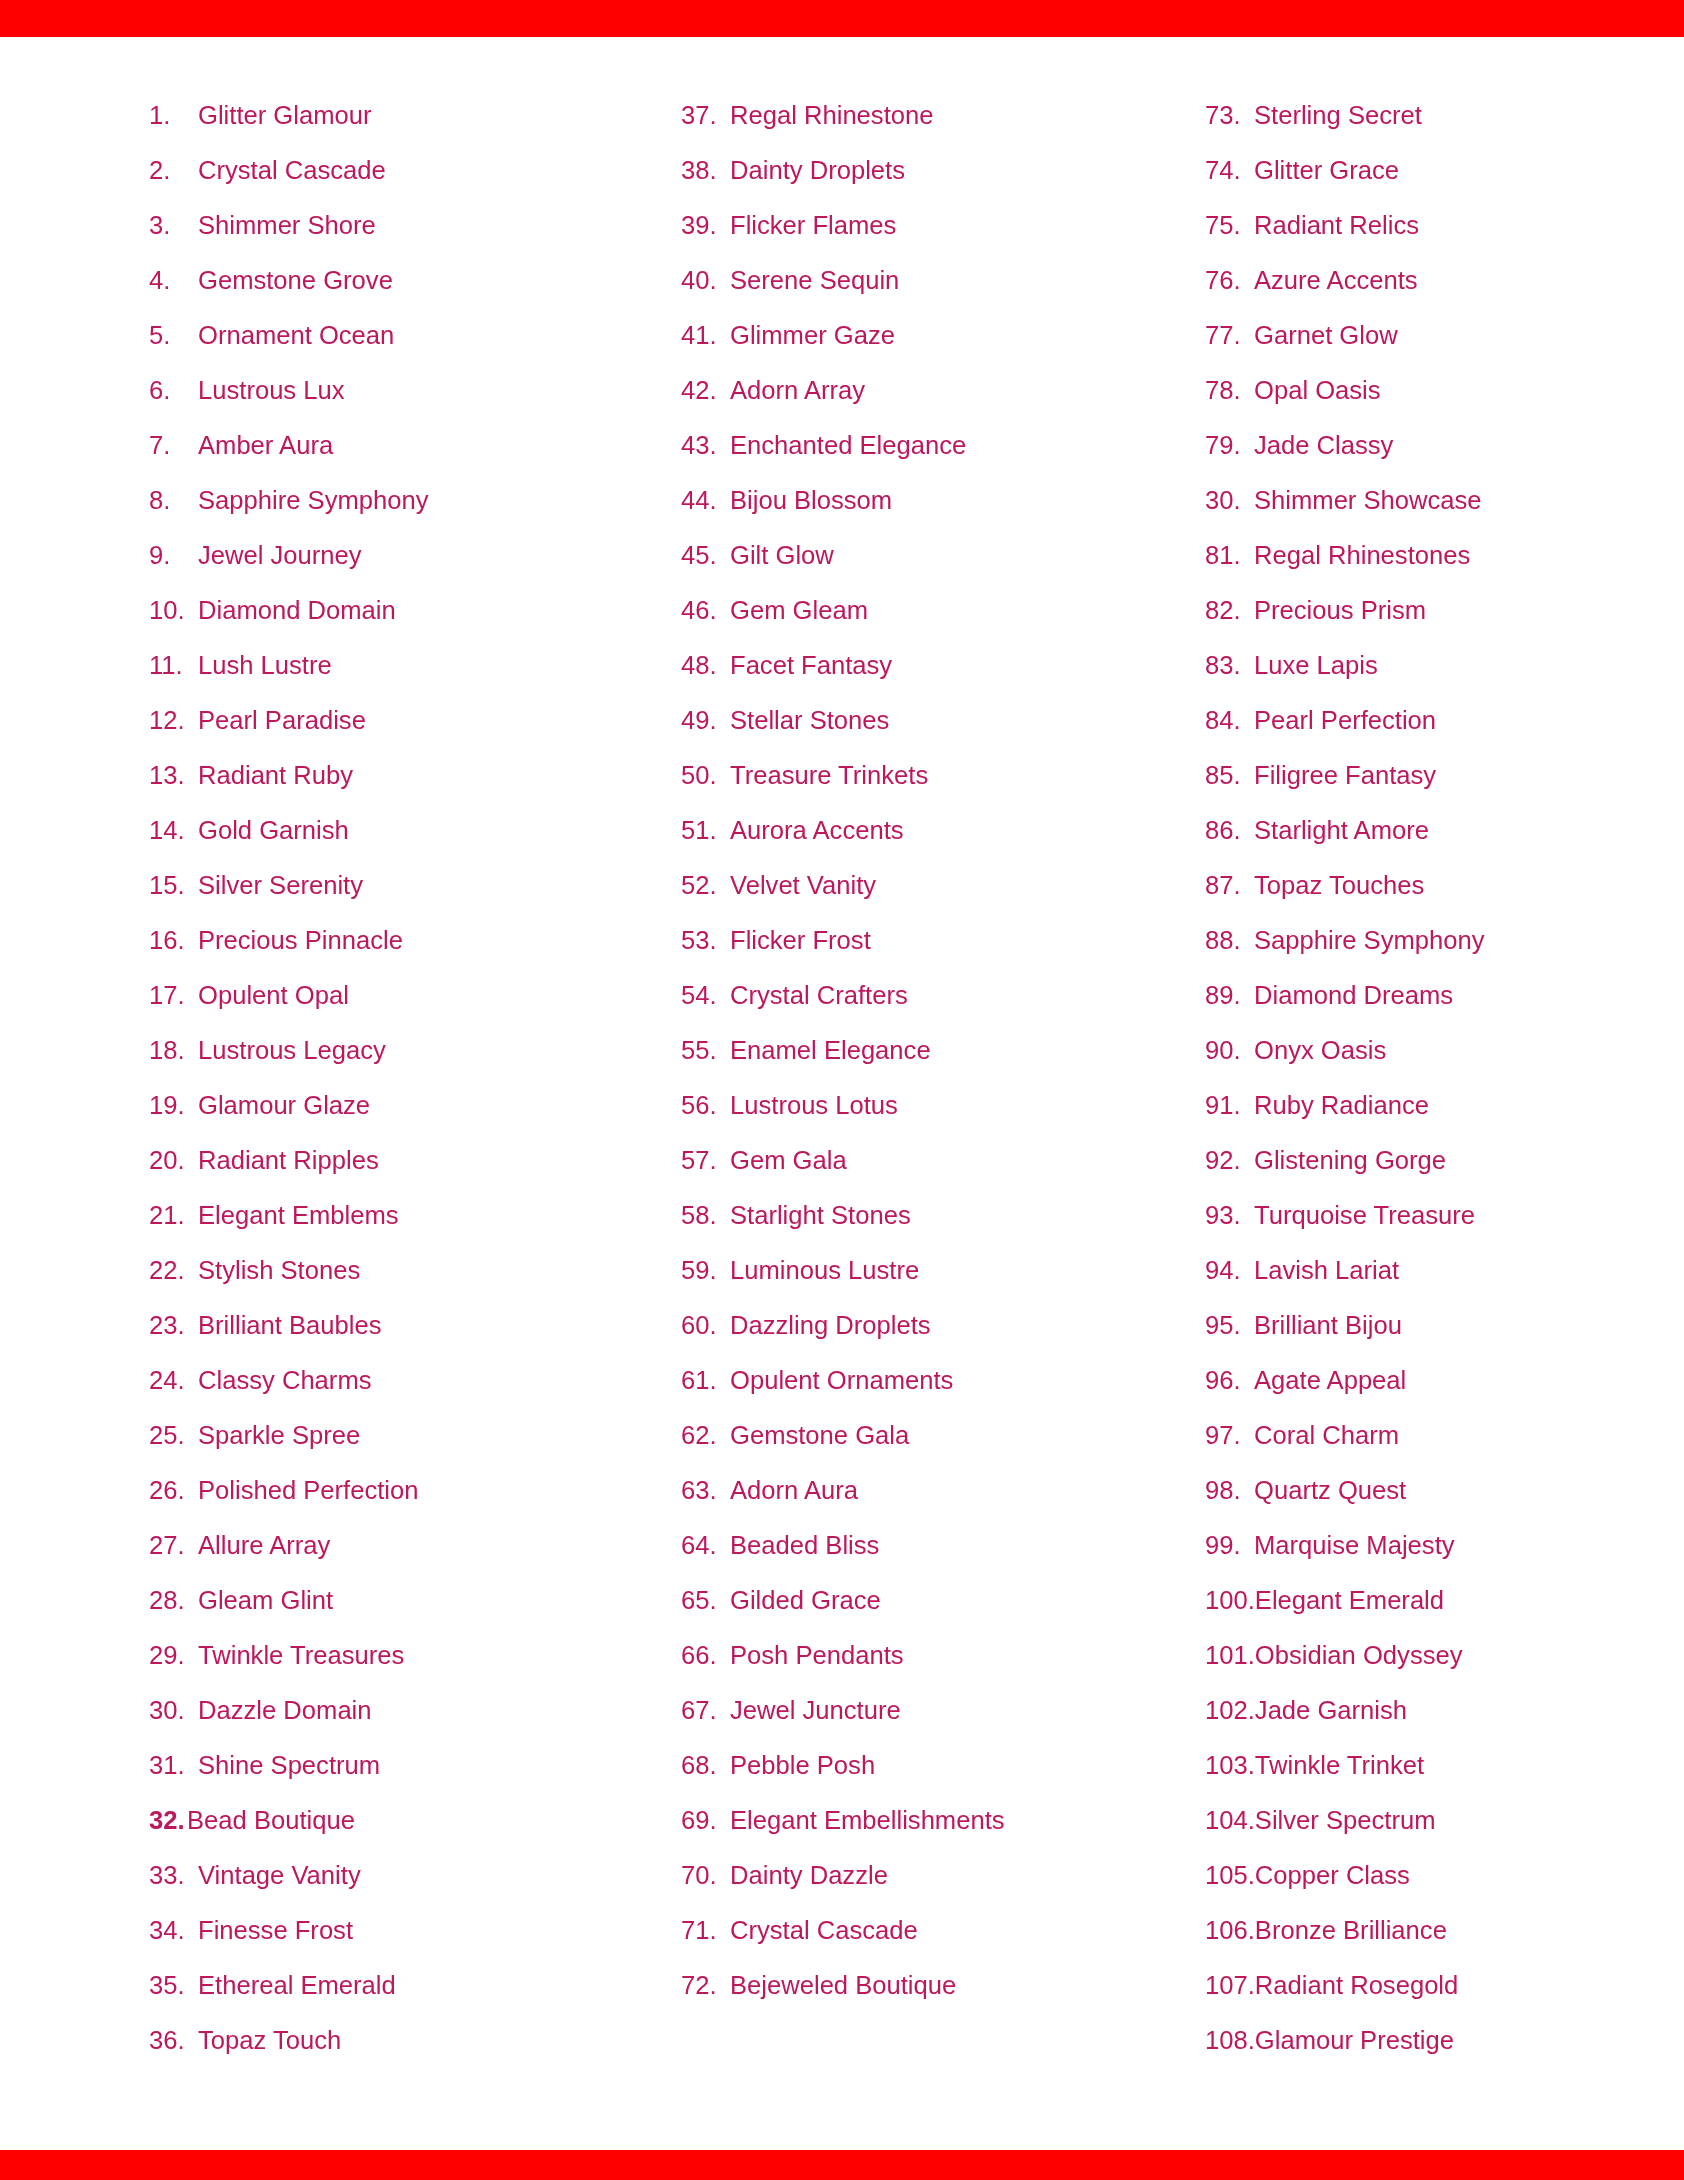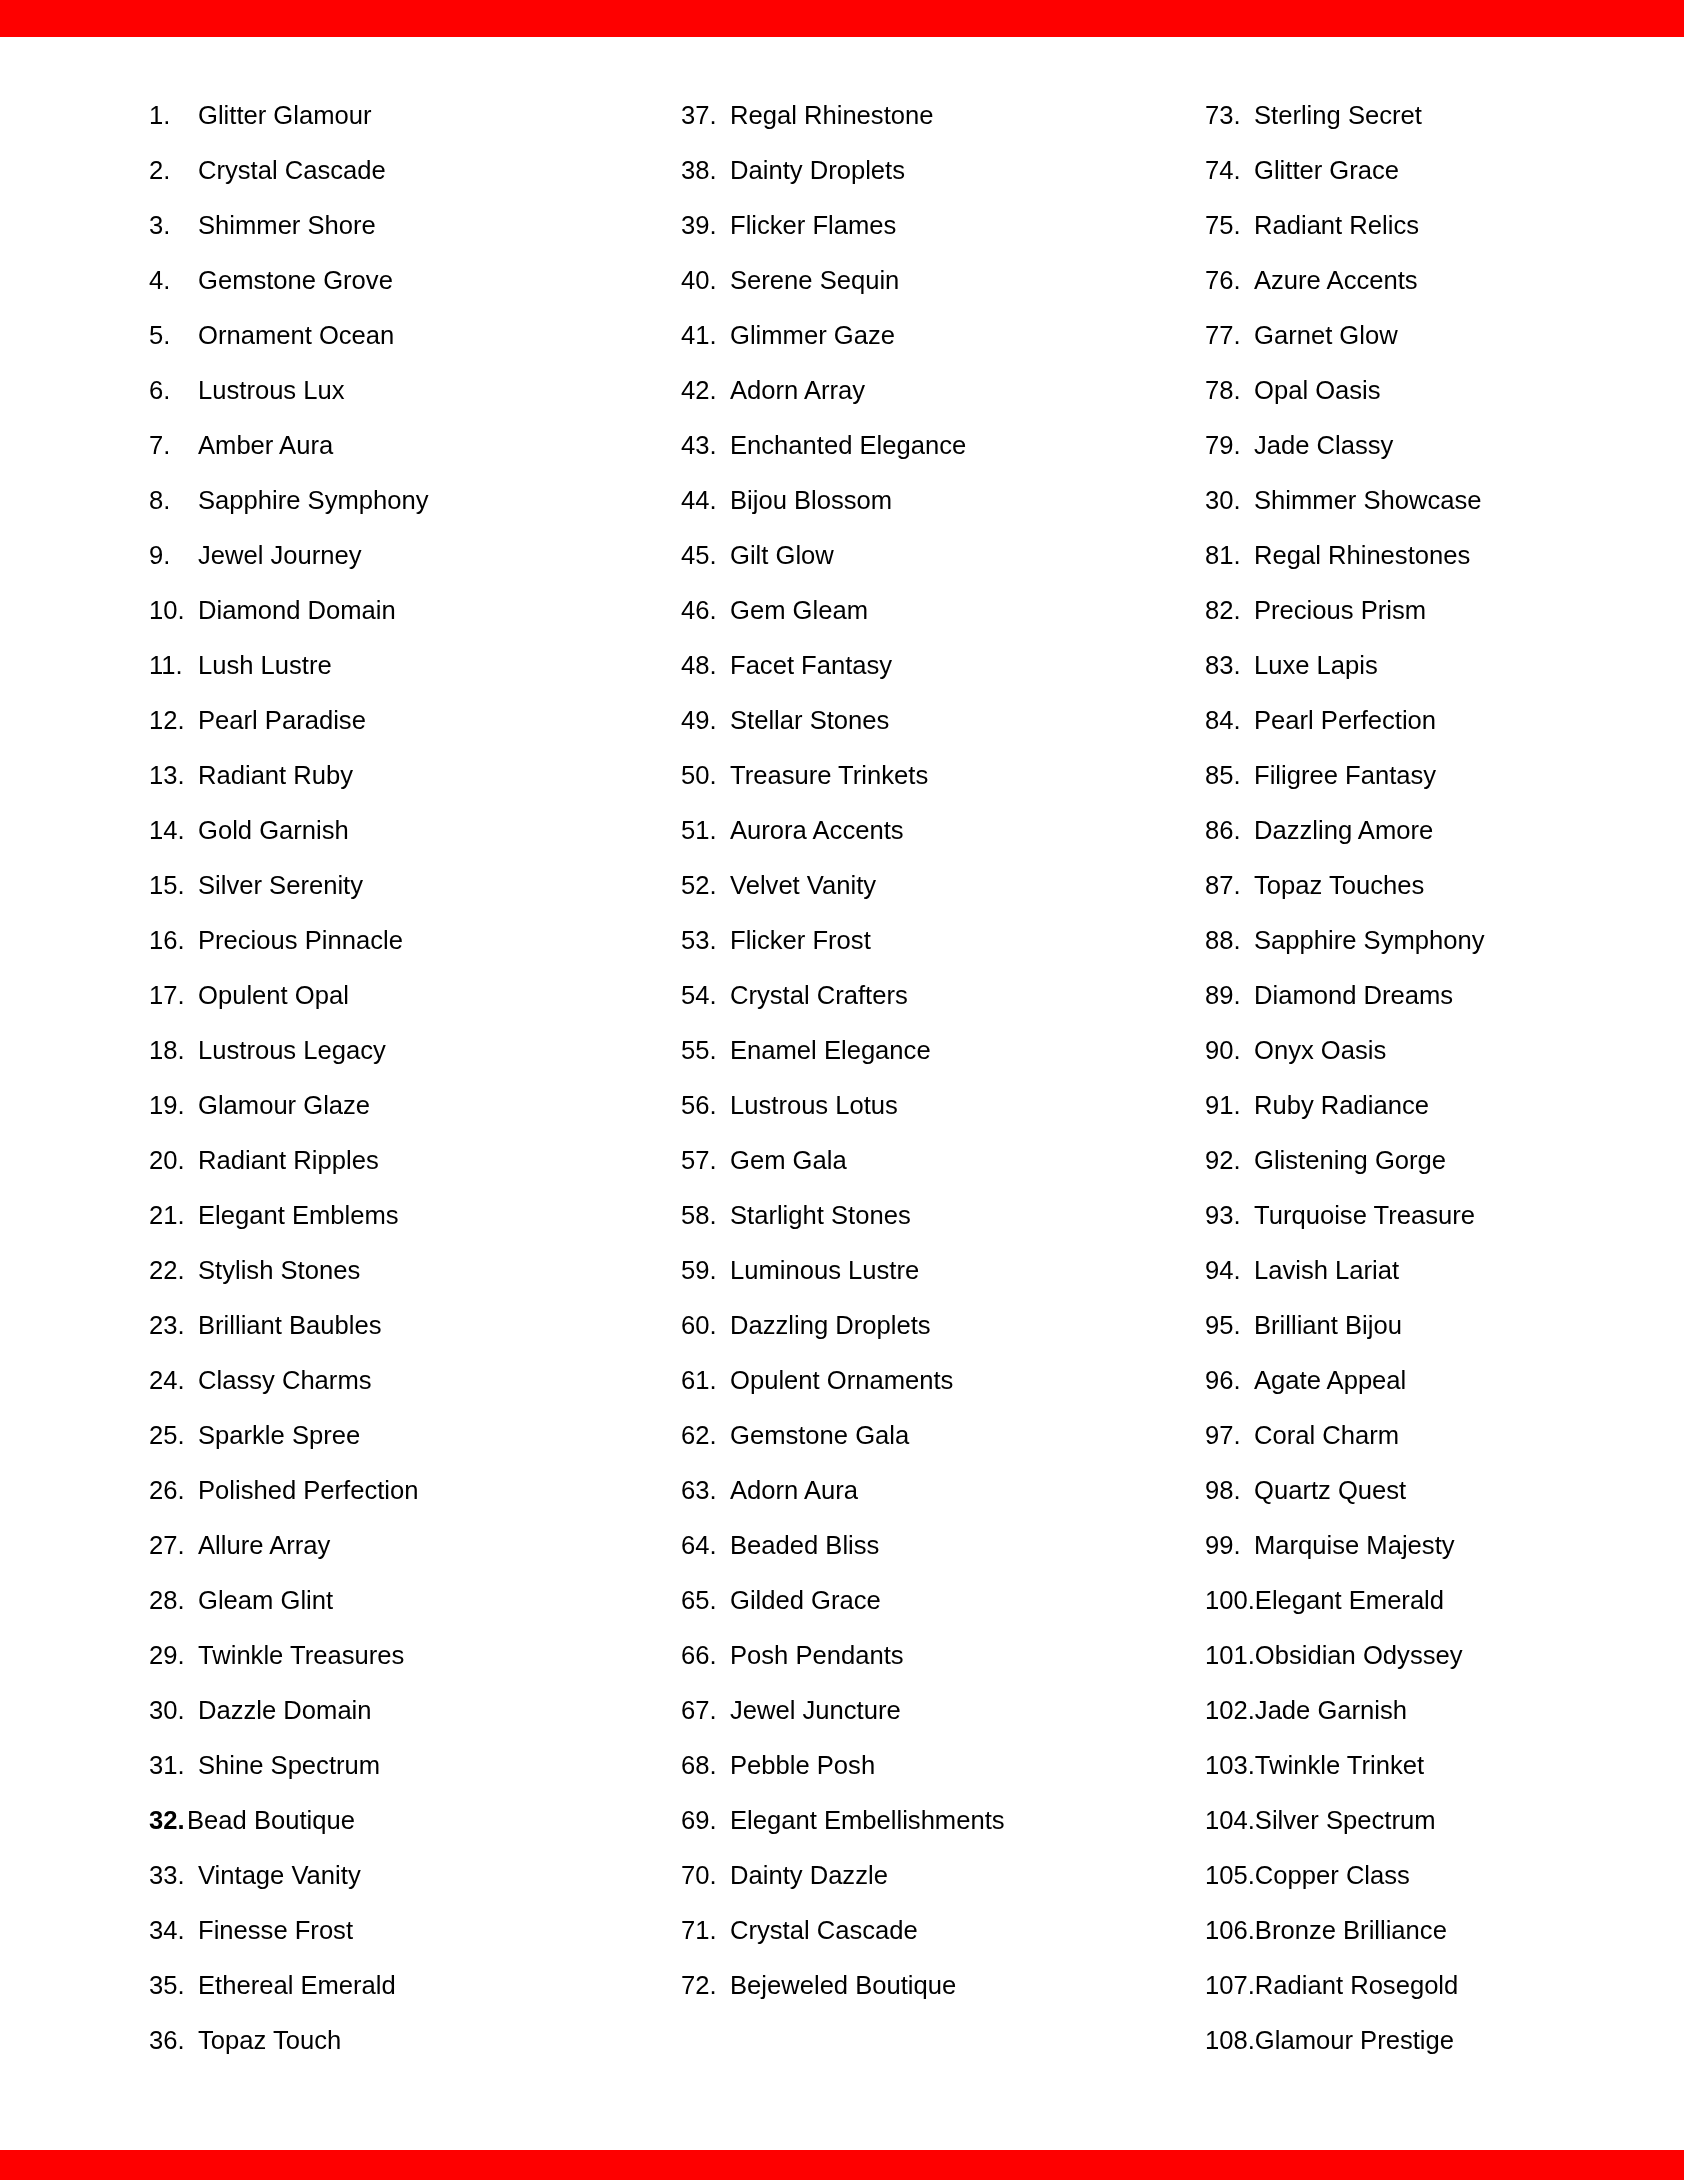--- a/index.html
+++ b/index.html
@@ -53,21 +53,21 @@
   }
   .item .label {
     display: inline-block;
   }
 </style>
 </head>
 <body style="background: rgb(255, 255, 255);">
 
 <div class="edge-bar top" style="background: rgb(254, 0, 0);"></div>
 
-<div class="doc" style="color: #000000;">
+<div class="doc" style="color: #be185d;">
   <div class="col c1">
       <div class="item"><span class="num">1.</span><span class="label">Glitter Glamour</span></div>
       <div class="item"><span class="num">2.</span><span class="label">Crystal Cascade</span></div>
       <div class="item"><span class="num">3.</span><span class="label">Shimmer Shore</span></div>
       <div class="item"><span class="num">4.</span><span class="label">Gemstone Grove</span></div>
       <div class="item"><span class="num">5.</span><span class="label">Ornament Ocean</span></div>
       <div class="item"><span class="num">6.</span><span class="label">Lustrous Lux</span></div>
       <div class="item"><span class="num">7.</span><span class="label">Amber Aura</span></div>
       <div class="item"><span class="num">8.</span><span class="label">Sapphire Symphony</span></div>
       <div class="item"><span class="num">9.</span><span class="label">Jewel Journey</span></div>
@@ -143,21 +143,21 @@
       <div class="item"><span class="num">76.</span><span class="label">Azure Accents</span></div>
       <div class="item"><span class="num">77.</span><span class="label">Garnet Glow</span></div>
       <div class="item"><span class="num">78.</span><span class="label">Opal Oasis</span></div>
       <div class="item"><span class="num">79.</span><span class="label">Jade Classy</span></div>
       <div class="item"><span class="num">30.</span><span class="label">Shimmer Showcase</span></div>
       <div class="item"><span class="num">81.</span><span class="label">Regal Rhinestones</span></div>
       <div class="item"><span class="num">82.</span><span class="label">Precious Prism</span></div>
       <div class="item"><span class="num">83.</span><span class="label">Luxe Lapis</span></div>
       <div class="item"><span class="num">84.</span><span class="label">Pearl Perfection</span></div>
       <div class="item"><span class="num">85.</span><span class="label">Filigree Fantasy</span></div>
-      <div class="item"><span class="num">86.</span><span class="label">Dazzling Amore</span></div>
+      <div class="item"><span class="num">86.</span><span class="label">Starlight Amore</span></div>
       <div class="item"><span class="num">87.</span><span class="label">Topaz Touches</span></div>
       <div class="item"><span class="num">88.</span><span class="label">Sapphire Symphony</span></div>
       <div class="item"><span class="num">89.</span><span class="label">Diamond Dreams</span></div>
       <div class="item"><span class="num">90.</span><span class="label">Onyx Oasis</span></div>
       <div class="item"><span class="num">91.</span><span class="label">Ruby Radiance</span></div>
       <div class="item"><span class="num">92.</span><span class="label">Glistening Gorge</span></div>
       <div class="item"><span class="num">93.</span><span class="label">Turquoise Treasure</span></div>
       <div class="item"><span class="num">94.</span><span class="label">Lavish Lariat</span></div>
       <div class="item"><span class="num">95.</span><span class="label">Brilliant Bijou</span></div>
       <div class="item"><span class="num">96.</span><span class="label">Agate Appeal</span></div>

